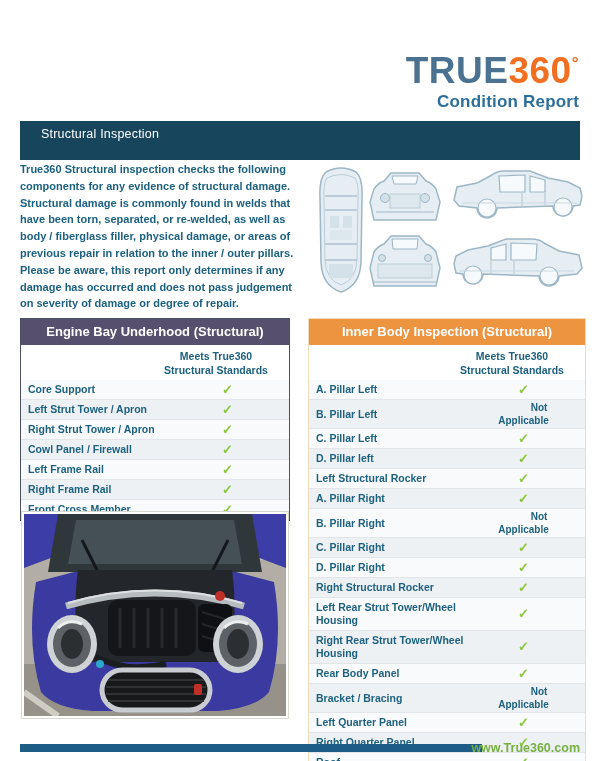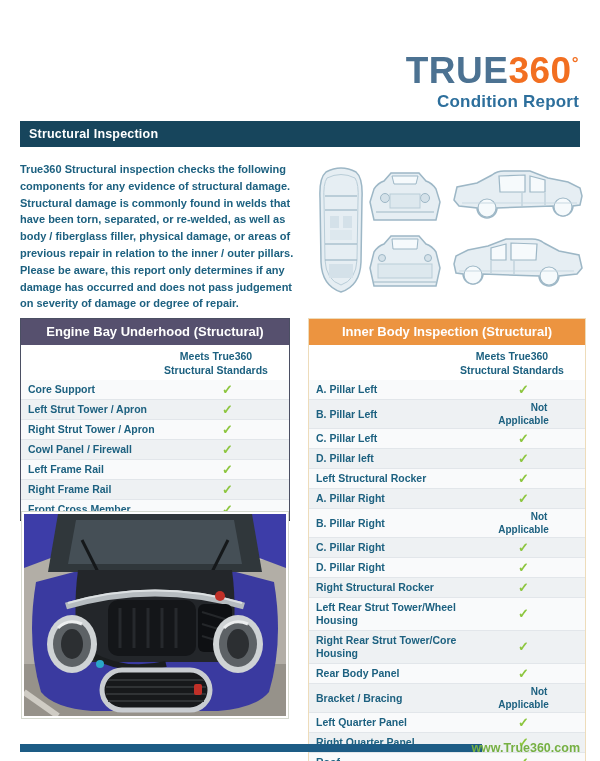--- a/index.html
+++ b/index.html
@@ -8,23 +8,23 @@
 
   
   .logo { position:absolute; top:52px; right:21px; text-align:right; line-height:1; }
   .logo-main { font-size:37px; font-weight:700; letter-spacing:0.5px; white-space:nowrap; }
   .logo-blue { color:#4c7292; font-weight:600; }
   .logo-orange { color:#f26f21; }
   .logo-degree { color:#f26f21; font-size:17px; vertical-align:14px; font-weight:700; }
   .logo-sub { margin-top:4px; font-size:17px; font-weight:600; color:#2d6f9c; letter-spacing:0.2px; }
 
   
-  .section-bar { position:absolute; left:20px; top:121px; width:560px; height:26px;
-    background:#17455c; color:#fff; font-weight:700; font-size:12.5px; line-height:26px;
-    padding-left:9px; letter-spacing:0.2px; }
+  .section-bar { position:absolute; left:20px; top:121px; width:560px; height:39px;
+    background:#17455c; color:#fff; font-weight:400; font-size:12.5px; line-height:26px;
+    padding-left:21px; letter-spacing:0.2px; }
 
   
   .intro { position:absolute; left:20px; top:161px; width:288px; color:#1d6180;
     font-weight:700; font-size:11px; line-height:16.8px; }
 
   
   .diagrams { position:absolute; left:306px; top:162px; width:280px; height:136px; }
 
   
   .dtable { position:absolute; top:318px; background:#fff; }
@@ -228,21 +228,21 @@
     <span class="tlabel">Right Structural Rocker</span>
     <span class="tstatus"><span class="check">✓</span></span>
   </div>
 
   <div class="trow">
     <span class="tlabel">Left Rear Strut Tower/Wheel Housing</span>
     <span class="tstatus"><span class="check">✓</span></span>
   </div>
 
   <div class="trow">
-    <span class="tlabel">Right Rear Strut Tower/Core Housing</span>
+    <span class="tlabel">Right Rear Strut Tower/Wheel Housing</span>
     <span class="tstatus"><span class="check">✓</span></span>
   </div>
 
   <div class="trow">
     <span class="tlabel">Rear Body Panel</span>
     <span class="tstatus"><span class="check">✓</span></span>
   </div>
 
   <div class="trow">
     <span class="tlabel">Bracket / Bracing</span>

